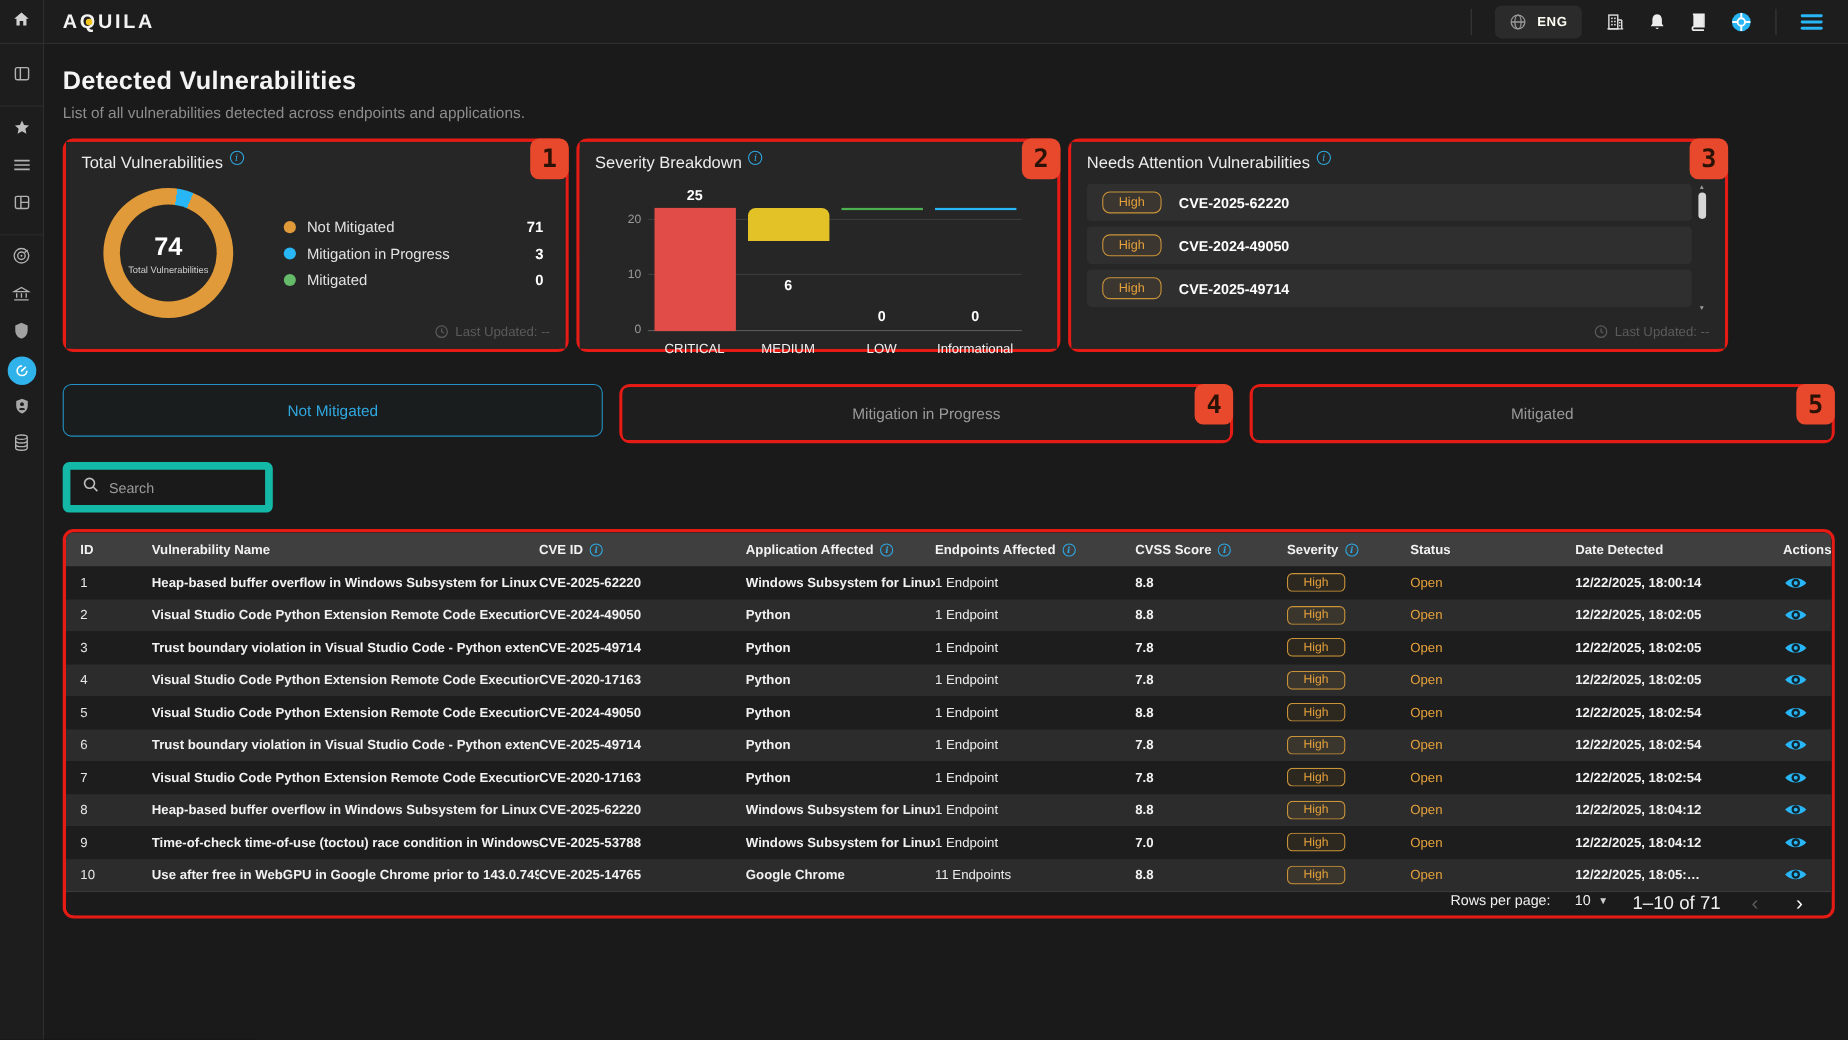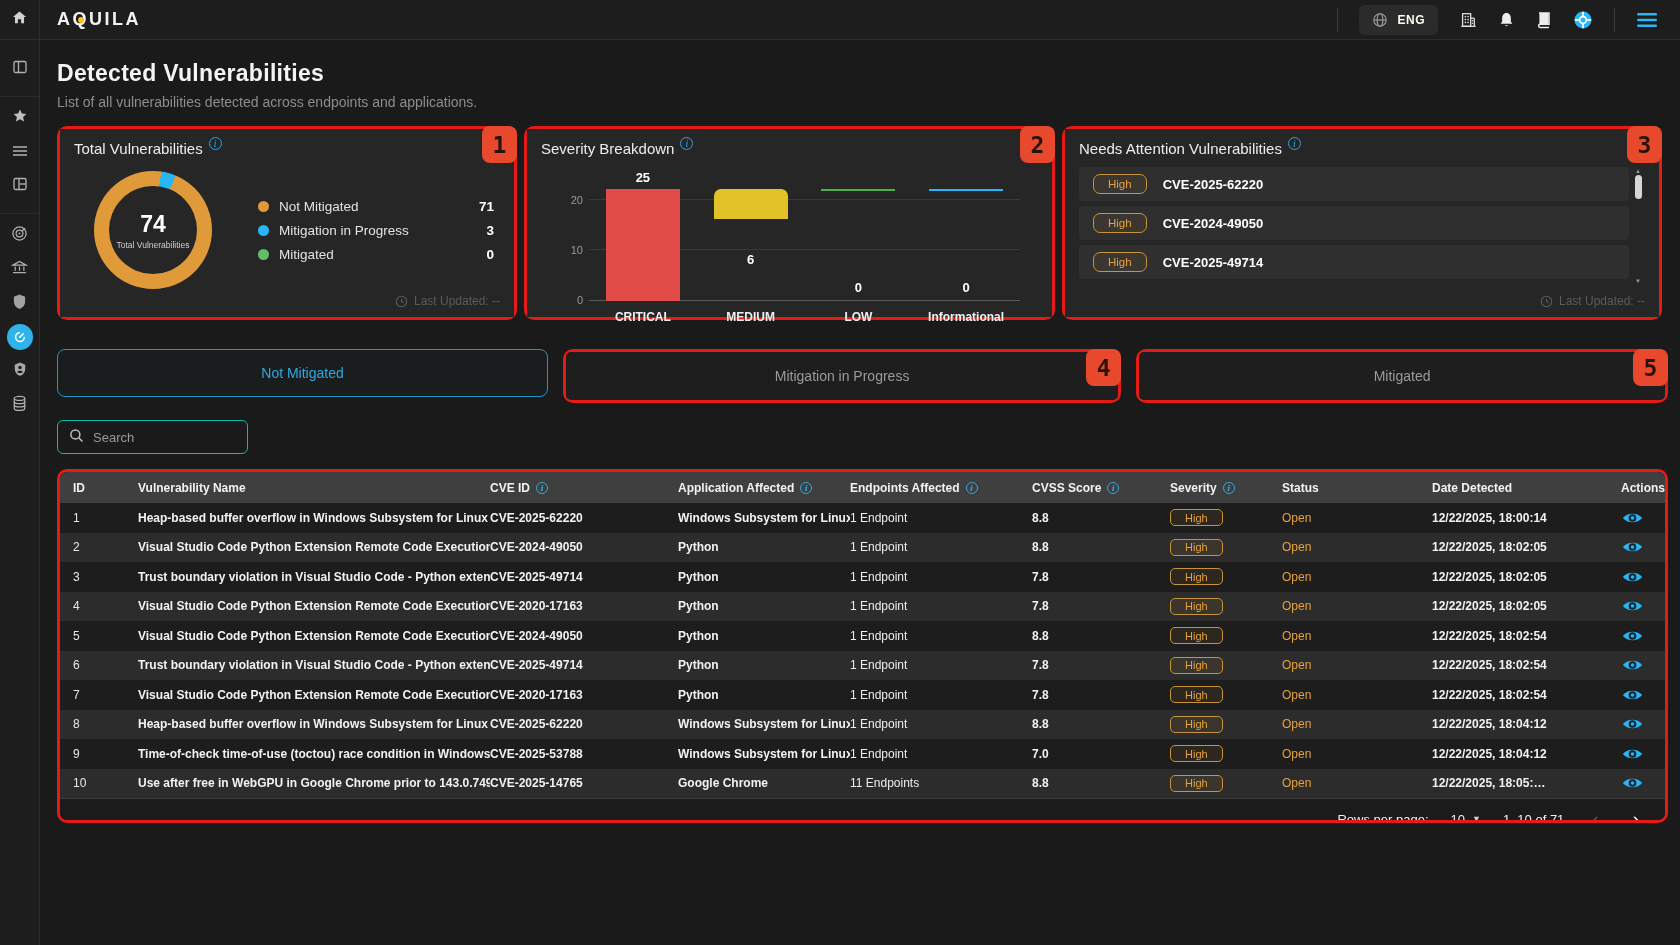--- a/index.html
+++ b/index.html
@@ -84,21 +84,21 @@
           justify-content:space-around; }
   .gridline { position:absolute; left:0; right:0; height:1px; background:#3a3a3a; }
   .ytick { position:absolute; left:-30px; width:24px; text-align:right; color:#9a9a9a;
            font-size:11px; transform:translateY(50%); }
   .bar-col { position:relative; width:74px; height:100%; display:flex; align-items:flex-start;
              justify-content:center; }
   .bar { width:74px; }
   .bar-value { position:absolute; left:0; right:0; text-align:center; color:#fff;
                font-size:13px; font-weight:bold; }
   .bar-label { position:absolute; left:-14px; right:-14px; bottom:-24px; text-align:center;
-               color:#f0f0f0; font-size:12px; font-weight:bold; }
+               color:#f0f0f0; font-size:12px; font-weight:normal; }
 
   
   .card-needs { width:600px; }
   .needs-list { margin-top:10px; height:118px; overflow:hidden; position:relative; padding-right:16px; }
   .needs-item { background:#2f2f2f; border-radius:4px; height:34px; margin-bottom:5px;
                 display:flex; align-items:center; gap:16px; padding:0 14px; cursor:pointer; }
   .sev-pill { border:1px solid #c9933a; color:#e6a23c; background:rgba(230,162,60,.07);
               border-radius:7px; font-size:11.5px; padding:3px 14px; }
   .needs-cve { color:#fff; font-size:13px; font-weight:bold; }
   .vscroll { position:absolute; right:2px; top:0; bottom:0; width:10px; display:flex;
@@ -109,21 +109,21 @@
   
   .tabs-row { display:flex; gap:15px; margin-top:29px; }
   .tab { flex:1; height:48px; border-radius:8px; display:flex; align-items:center;
          justify-content:center; font-size:14px; cursor:pointer; color:#9a9a9a;
          background:#1e1e1e; }
   .tab-active { border:1px solid #2492c4; color:#2fa8e0; background:rgba(41,182,246,.02); }
   .tabs-row .ann { flex:1; display:flex; }
   .tabs-row .ann .tab { flex:1; border-radius:5px; }
 
   
-  .search-box { margin-top:17px; width:191px; height:31px; border:1px solid #14b8a6;
+  .search-box { margin-top:17px; width:191px; height:31px; border:7px solid #14b8a6;
                 border-radius:6px; display:flex; align-items:center; gap:9px; padding:16px 11px; }
   .search-box input { background:transparent; border:none; outline:none; color:#dcdcdc;
                 font-size:13px; width:130px; font-family:"Liberation Sans", sans-serif; }
   .search-box input::placeholder { color:#9a9a9a; }
 
   
   .table-wrap { margin-top:15px; height:348px; background:#1b1b1b; display:flex;
                 flex-direction:column; overflow:hidden; }
   .tgrid { display:grid;
            grid-template-columns:78px 352px 188px 172px 182px 138px 112px 150px 168px 65px;
@@ -136,26 +136,26 @@
   .tr.odd { background:#1d1d1d; } .tr.even { background:#2c2c2c; }
   .td { color:#e8e8e8; font-size:12px; white-space:nowrap; overflow:hidden; }
   .c-name, .c-cve, .c-app, .c-cvss, .c-date { font-weight:bold; color:#f2f2f2; }
   .c-endpoints { color:#ededed; }
   .c-status { color:#e6a23c; }
   .c-sev .sev-badge { display:inline-block; border:1px solid #c9933a; color:#e6a23c;
        background:rgba(230,162,60,.08); border-radius:5px; font-size:11px; padding:1.5px 14px; }
   .c-actions { display:flex; justify-content:center; cursor:pointer; }
   .tspacer { flex:1; }
   .tfoot { flex:none; height:41px; border-top:1px solid #3a3a3a; display:flex;
-           align-items:center; justify-content:flex-end; gap:22px; padding-right:20px; }
+           align-items:flex-start; justify-content:flex-end; gap:22px; padding-right:20px; }
   .tfoot .rpp-label { color:#f0f0f0; font-size:13px; }
   .rpp-select { display:flex; align-items:center; gap:7px; color:#f0f0f0; font-size:13px;
                 cursor:pointer; }
   .rpp-caret { font-size:9px; color:#cfcfcf; }
-  .range-label { color:#f0f0f0; font-size:13px; }
+  .range-label { color:#f0f0f0; font-size:17px; }
   .pg-btn { font-size:19px; padding:0 6px; cursor:pointer; }
   .pg-prev { color:#5d5d5d; } .pg-next { color:#fff; }
 </style>
 </head>
 <body>
 
 <div class="app">
 
   <header class="topbar">
     <div class="home-slot">
@@ -361,21 +361,21 @@
                 <circle cx="7" cy="7" r="5.6"></circle>
                 <path d="M7 4 V7 L9.2 8.4"></path>
               </svg>
             <span>Last Updated: --</span>
           </div>
         </div>
       </section>
 
       <section class="ann">
         <div class="ann-badge">2</div>
-        <div class="card card-severity" style="width:525px;">
+        <div class="card card-severity" style="width:434px;">
           <div class="card-title-row">
             <span class="card-title">Severity Breakdown</span>
             <span class="info-icon">i</span>
           </div>
           <div class="plot">
             <div class="gridline" style="bottom:50px;"></div>
             <div class="gridline" style="bottom:100px;"></div>
             <span class="ytick" style="bottom:100px;">20</span>
             <span class="ytick" style="bottom:50px;">10</span>
             <span class="ytick" style="bottom:0;">0</span>

